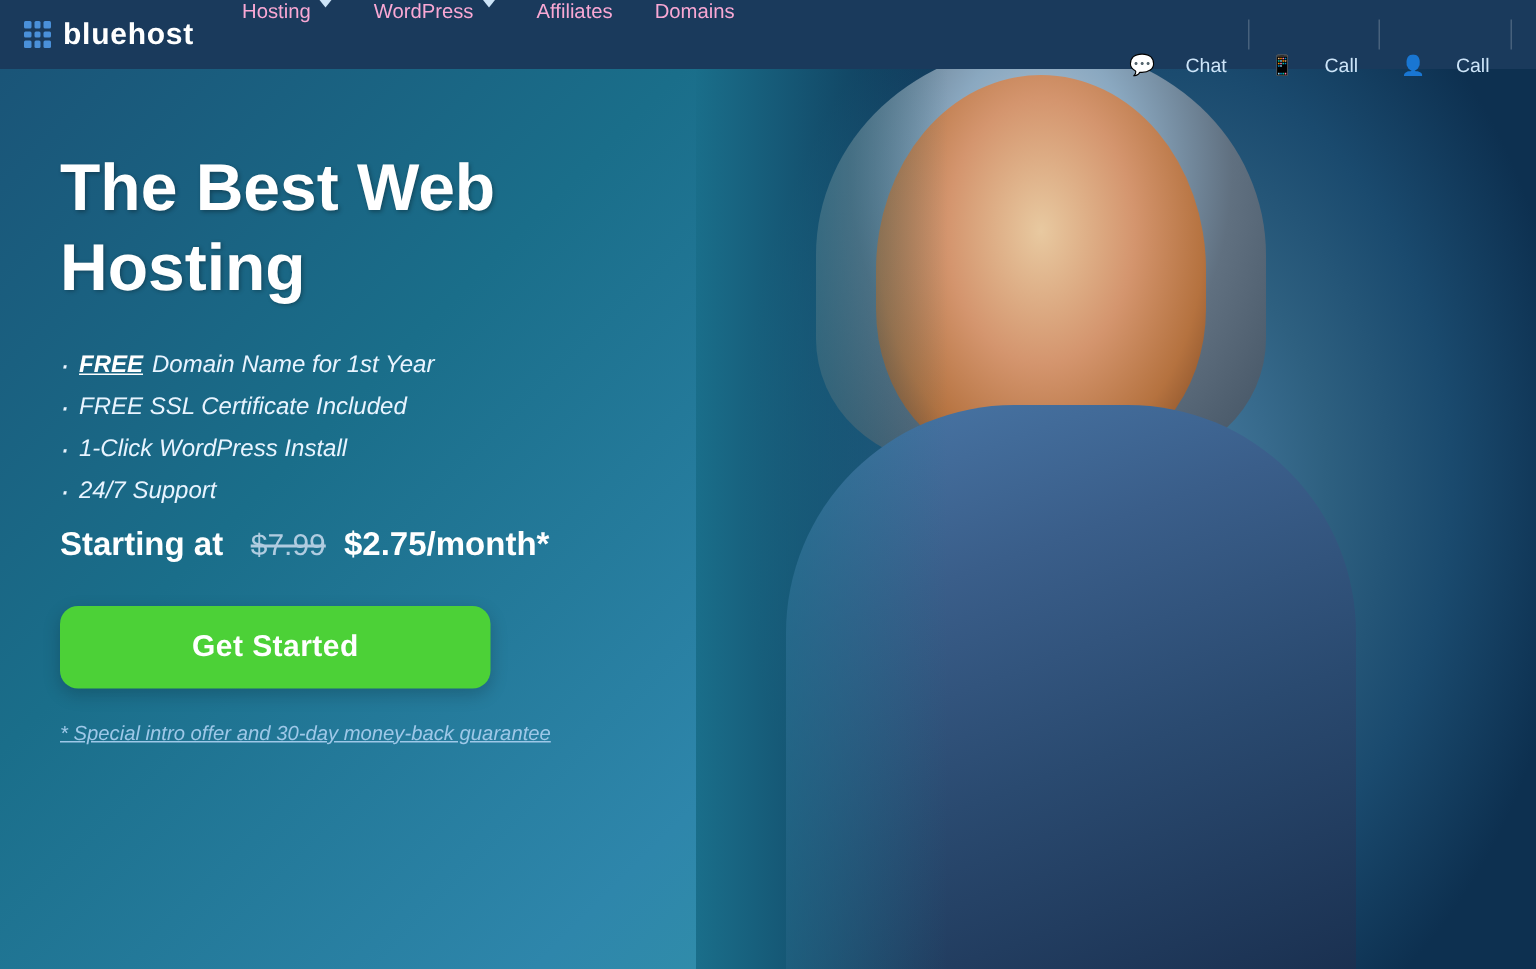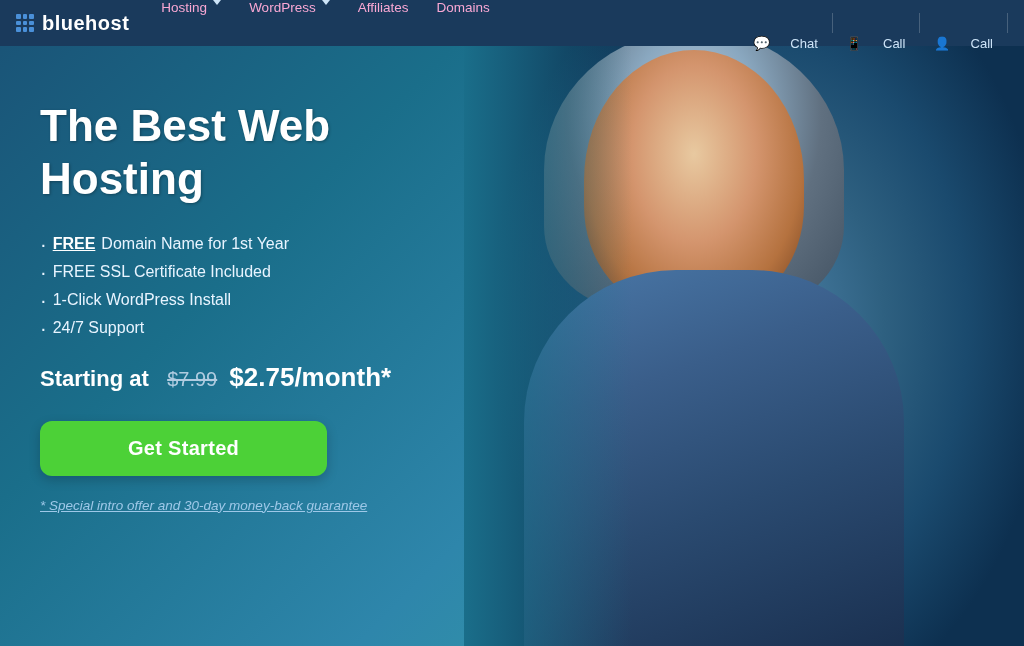--- a/index.html
+++ b/index.html
@@ -168,21 +168,22 @@
     }
     .hero-title {
       font-size: 44px;
       font-weight: 700;
       line-height: 1.2;
       margin-bottom: 28px;
       text-shadow: 1px 1px 3px rgba(0,0,0,0.3);
     }
     .hero-features {
       list-style: none;
-      margin-bottom: 24px;
+      margin-bottom: 12px;
+      font-style: italic;
     }
     .hero-features li {
       font-size: 16px;
       margin-bottom: 8px;
       color: #e8f4ff;
       display: flex;
       align-items: center;
       gap: 6px;
     }
     .hero-features li::before {
@@ -203,21 +204,21 @@
     }
     .price-old {
       text-decoration: line-through;
       color: #b0cce0;
       font-weight: 400;
       margin-right: 6px;
       font-size: 20px;
     }
     .price-new {
       color: #fff;
-      font-size: 26px;
+      font-size: 22px;
       font-weight: 800;
     }
     .cta-btn {
       display: inline-block;
       background: #4cd137;
       color: #fff;
       font-size: 20px;
       font-weight: 700;
       padding: 16px 88px;
       border-radius: 12px;

